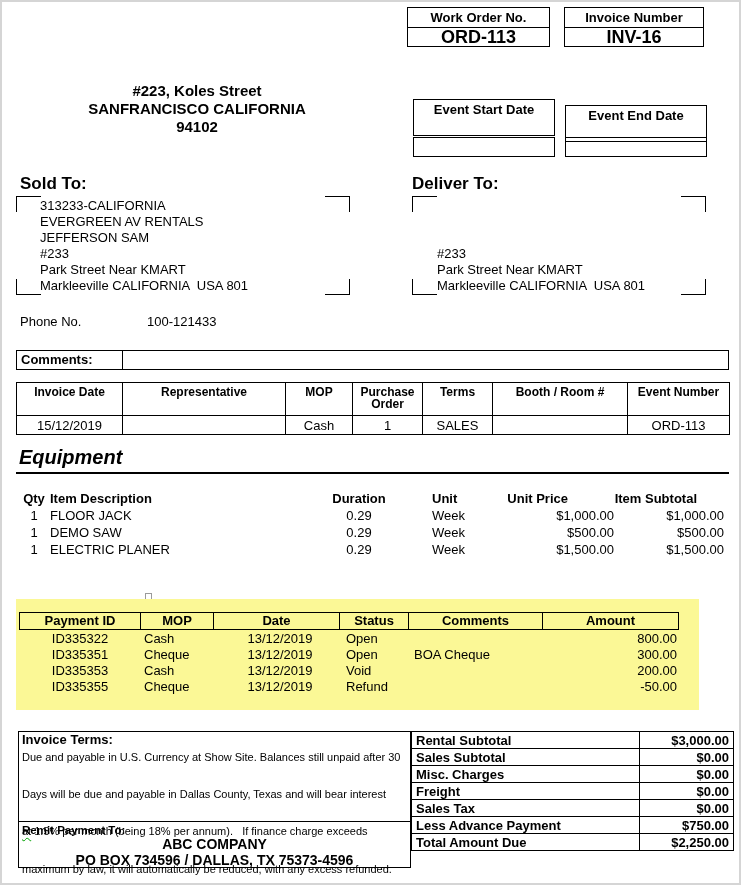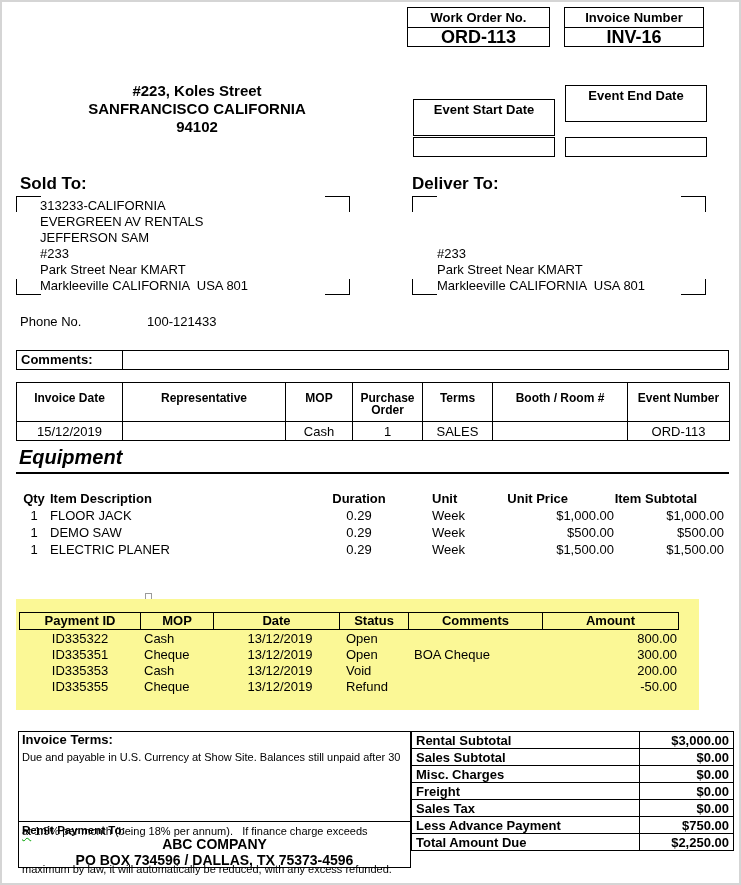--- a/index.html
+++ b/index.html
@@ -26,21 +26,21 @@
   .c-tr{right:0;top:0;border-top:1px solid #000;border-right:1px solid #000;}
   .c-bl{left:0;bottom:0;border-bottom:1px solid #000;border-left:1px solid #000;}
   .c-br{right:0;bottom:0;border-bottom:1px solid #000;border-right:1px solid #000;}
   
   .comments{display:flex;border:1px solid #000;box-sizing:border-box;height:20px;}
   .comments .clbl{width:106px;border-right:1px solid #000;font-weight:bold;font-size:13px;line-height:18px;padding-left:4px;box-sizing:border-box;}
   .comments .cval{flex:1;}
   
   table.ordinfo{border-collapse:collapse;table-layout:fixed;}
   table.ordinfo th,table.ordinfo td{border:1px solid #000;font-size:12px;text-align:center;padding:0;}
-  table.ordinfo th{font-weight:bold;height:29px;vertical-align:top;padding-top:9px;line-height:12px;}
+  table.ordinfo th{font-weight:bold;height:29px;vertical-align:top;padding-top:3px;line-height:12px;}
   table.ordinfo td{height:18px;font-size:13px;}
   
   .eq-title{font-weight:bold;font-style:italic;font-size:20px;}
   .eq-rule{background:#000;height:2px;}
   .eqrow{position:absolute;height:17px;font-size:13px;line-height:17px;width:741px;left:0;}
   .eqrow span{position:absolute;display:block;}
   .eq-qty{left:18px;width:28px;text-align:center;}
   .eq-desc{left:48px;width:270px;}
   .eq-dur{left:320px;width:74px;text-align:center;}
   .eq-unit{left:430px;width:70px;}
@@ -93,21 +93,21 @@
   <div class="abs companyaddr" style="left:40px;top:80px;width:310px;">
     <div>#223, Koles Street</div>
     <div>SANFRANCISCO CALIFORNIA</div>
     <div>94102</div>
   </div>
 
   <div class="abs evbox" style="left:411px;top:97px;width:142px;height:37px;">
     <span>Event Start Date</span>
   </div>
   <div class="abs evval" style="left:411px;top:135px;width:142px;height:20px;"></div>
-  <div class="abs evbox" style="left:563px;top:83px;width:142px;height:37px;">
+  <div class="abs evbox" style="left:563px;top:103px;width:142px;height:37px;">
     <span>Event End Date</span>
   </div>
   <div class="abs evval" style="left:563px;top:135px;width:142px;height:20px;"></div>
 
   <div class="abs party-title" style="left:18px;top:172px;">Sold To:</div>
   <div class="abs" style="left:14px;top:194px;width:334px;height:99px;">
     <div class="corner c-tl"></div>
     <div class="corner c-tr"></div>
     <div class="corner c-bl"></div>
     <div class="corner c-br"></div>
@@ -255,21 +255,21 @@
     <span class="p-mop">Cheque</span>
     <span class="p-date">13/12/2019</span>
     <span class="p-status">Refund</span>
     <span class="p-comm"></span>
     <span class="p-amt">-50.00</span>
   </div>
 
   <div class="abs termsbox" style="left:16px;top:729px;width:393px;height:91px;">
     <div class="terms-title">Invoice Terms:</div>
     <div class="terms-body"><span>Due and payable in U.S. Currency at Show Site. Balances still unpaid after 30</span><br>
-<br>
+<span>Days will be due and payable in Dallas County, Texas and will bear interest</span><br>
 <span class="sq">at</span><span> 1.5% per month (being 18% per annum).   If finance charge exceeds</span><br>
 <span>maximum by law, it will automatically be reduced, with any excess refunded.</span></div>
   </div>
 
   <div class="abs remitbox" style="left:16px;top:820px;width:393px;height:46px;">
     <div class="remit-lbl">Remit Payment To:</div>
     <div class="remit-co">ABC COMPANY</div>
     <div class="remit-addr">PO BOX 734596 / DALLAS, TX 75373-4596</div>
   </div>
 

